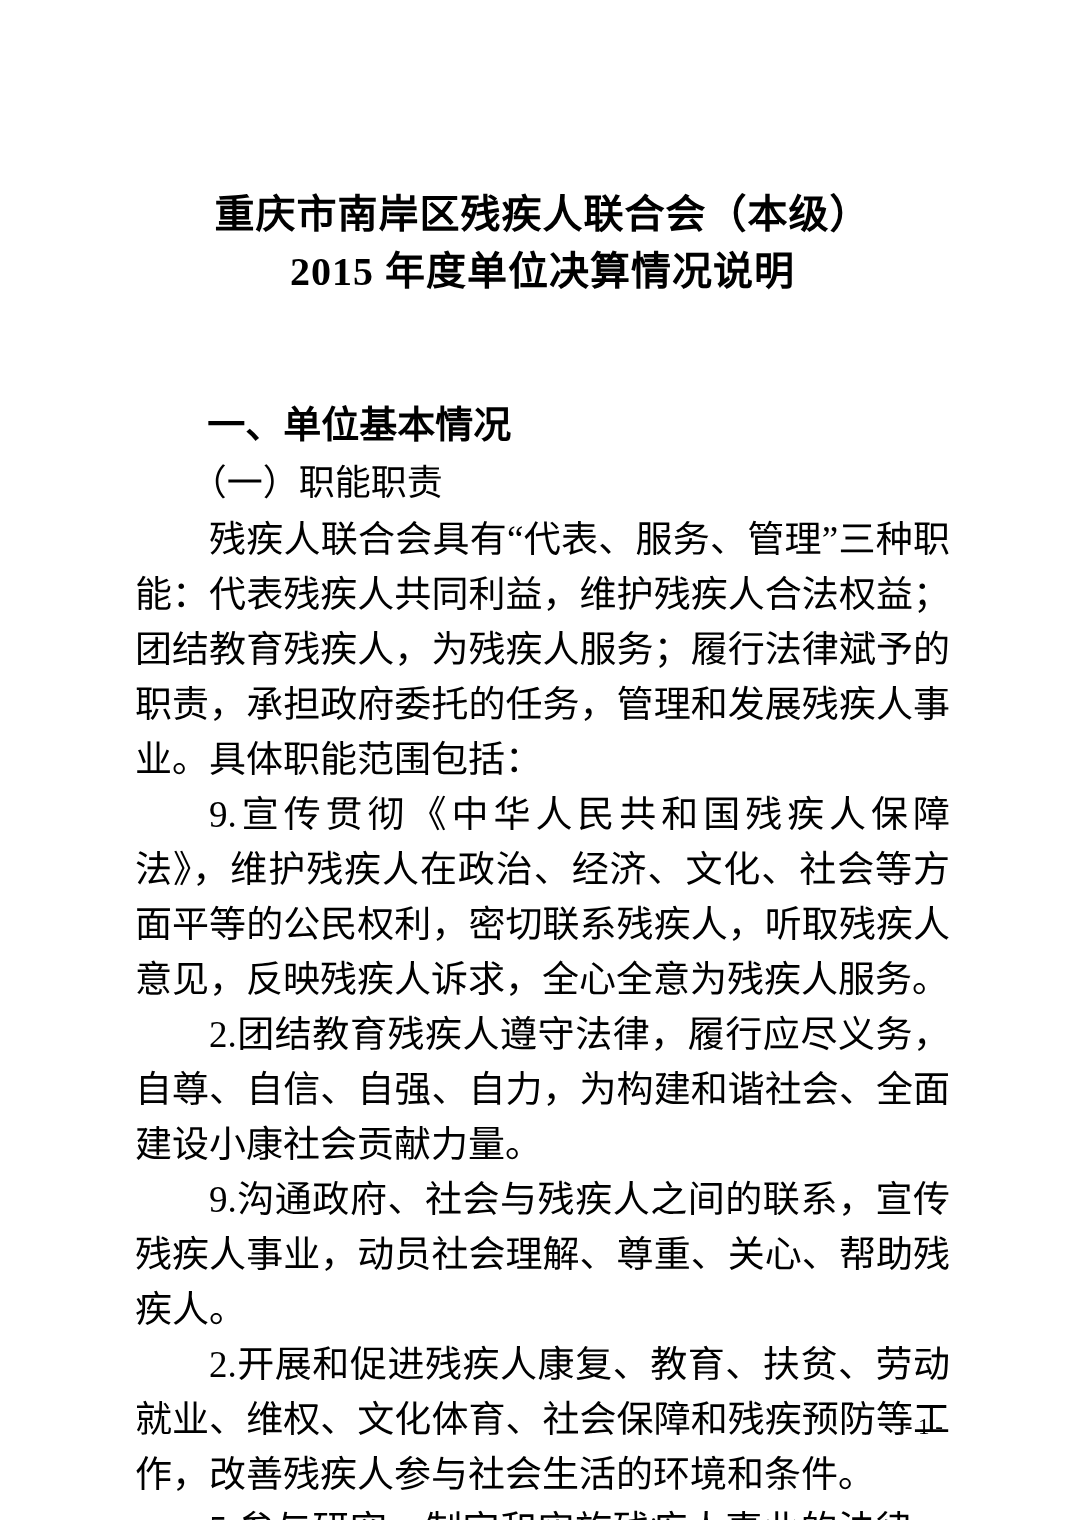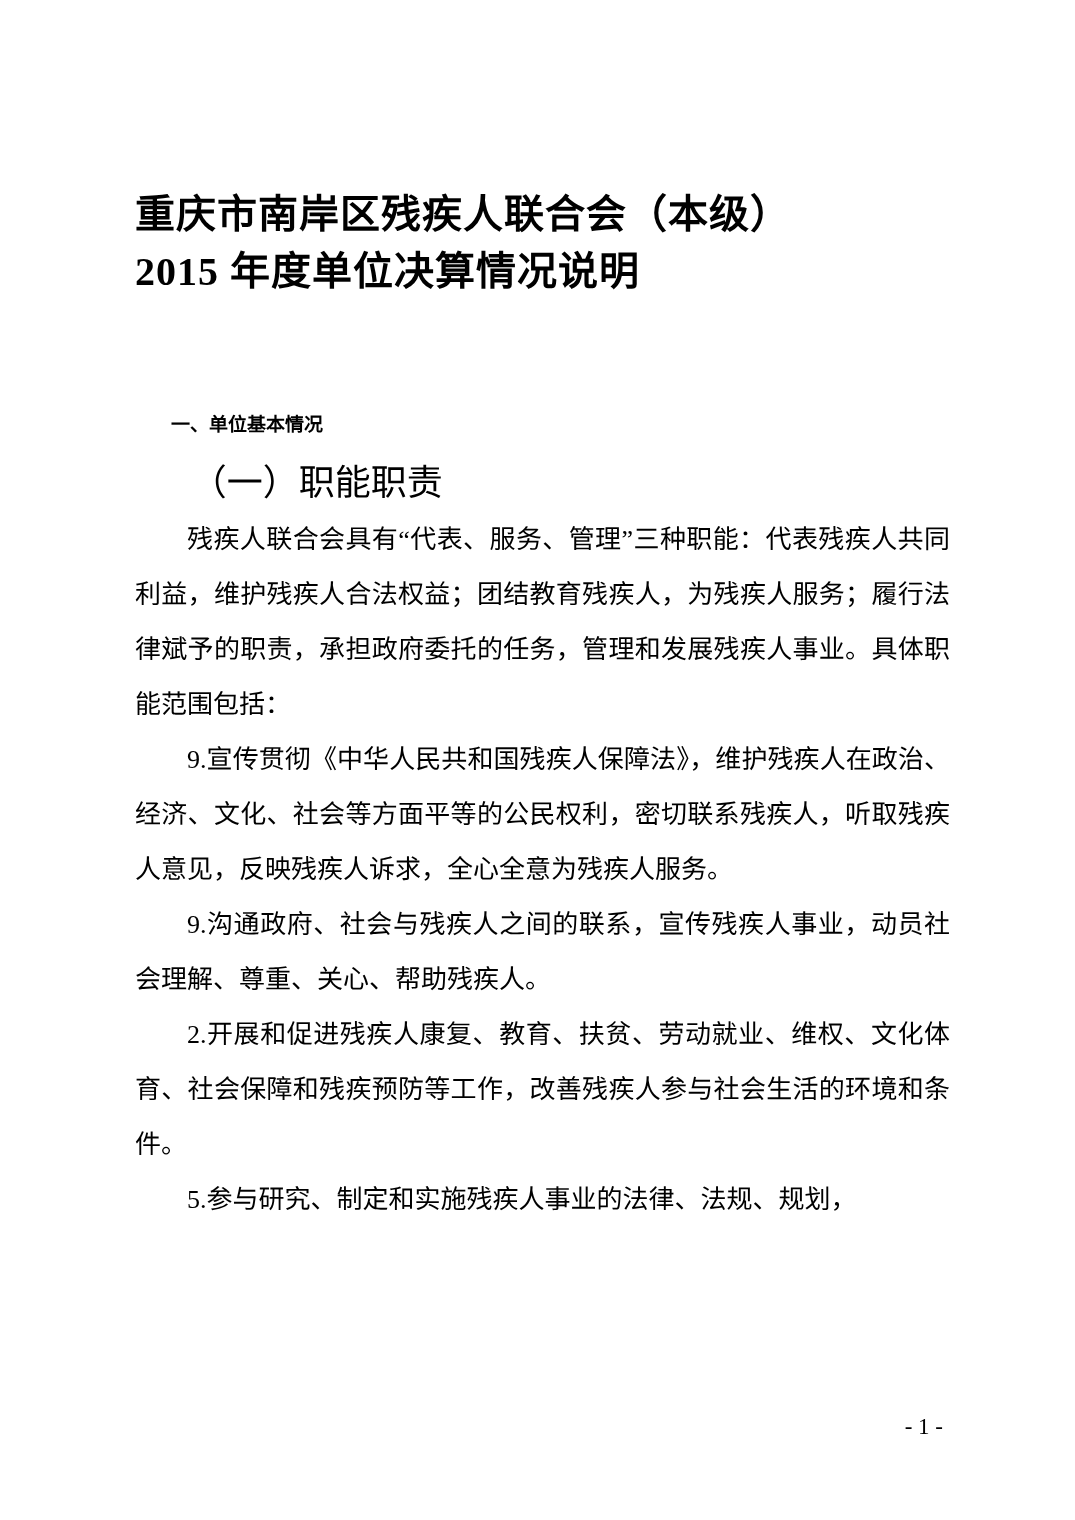--- a/index.html
+++ b/index.html
@@ -17,51 +17,51 @@
     font-family: "Liberation Serif", "DejaVu Serif", serif;
   }
   .content {
     position: absolute;
     left: 135px;
     top: 0;
     width: 815px;
   }
   .doc-title {
     margin: 186px 0 0 0;
-    text-align: left;
+    text-align: center;
     font-family: "Liberation Serif", "DejaVu Serif", serif;
     font-weight: 700;
     font-size: 40px;
     line-height: 57px;
     letter-spacing: 1px;
   }
   .doc-title .title-line {
     display: block;
   }
   .section-heading {
     margin: 96px 0 0 0;
     font-family: "Liberation Sans", "DejaVu Sans", sans-serif;
     font-weight: 700;
-    font-size: 19px;
+    font-size: 38px;
     line-height: 58px;
     text-indent: 1.9em;
   }
   .subsection-heading {
     margin: 0;
     font-family: "Liberation Serif", "DejaVu Serif", serif;
     font-weight: 400;
     font-size: 36px;
     line-height: 58px;
     text-indent: 1.55em;
   }
   .para {
     margin: 0;
     font-family: "Liberation Serif", "DejaVu Serif", serif;
     font-weight: 400;
-    font-size: 26px;
+    font-size: 37px;
     line-height: 55px;
     text-align: justify;
     text-indent: 2em;
     word-break: break-all;
     overflow-wrap: break-word;
   }
   .footer {
     position: absolute;
     top: 1412px;
     right: 132px;
@@ -83,20 +83,21 @@
     </h1>
 
     <h2 class="section-heading">一、单位基本情况</h2>
 
     <h3 class="subsection-heading">（一）职能职责</h3>
 
     <p class="para">残疾人联合会具有“代表、服务、管理”三种职能：代表残疾人共同利益，维护残疾人合法权益；团结教育残疾人，为残疾人服务；履行法律斌予的职责，承担政府委托的任务，管理和发展残疾人事业。具体职能范围包括：</p>
 
     <p class="para">9.宣传贯彻《中华人民共和国残疾人保障法》，维护残疾人在政治、经济、文化、社会等方面平等的公民权利，密切联系残疾人，听取残疾人意见，反映残疾人诉求，全心全意为残疾人服务。</p>
 
+    <p class="para">2.团结教育残疾人遵守法律，履行应尽义务，自尊、自信、自强、自力，为构建和谐社会、全面建设小康社会贡献力量。</p>
 
     <p class="para">9.沟通政府、社会与残疾人之间的联系，宣传残疾人事业，动员社会理解、尊重、关心、帮助残疾人。</p>
 
     <p class="para">2.开展和促进残疾人康复、教育、扶贫、劳动就业、维权、文化体育、社会保障和残疾预防等工作，改善残疾人参与社会生活的环境和条件。</p>
 
     <p class="para">5.参与研究、制定和实施残疾人事业的法律、法规、规划，</p>
 
   </div>
 
   <div class="footer">

